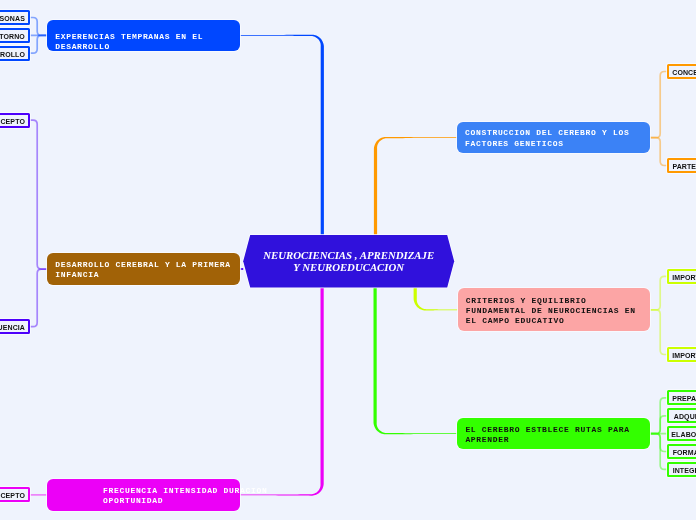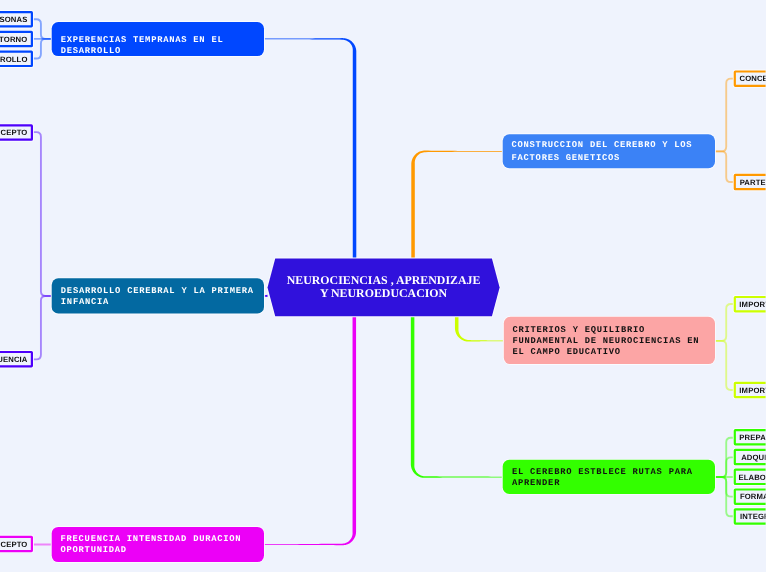--- a/index.html
+++ b/index.html
@@ -19,21 +19,21 @@
   .leaf{position:absolute;box-sizing:border-box;background:#eff3fd;
         border-style:solid;border-width:2px;border-radius:1.5px;color:#111;
         font-family:"Liberation Sans",sans-serif;font-weight:bold;
         font-size:7px;line-height:7px;display:flex;align-items:center;
         justify-content:center;white-space:pre;letter-spacing:0.1px;
         padding:0 3.5px;box-shadow:0 0 0 0.8px #fafbff;}
   .leaf span{position:relative;top:1px;}
   #center{position:absolute;font-family:"Liberation Serif",serif;
           font-weight:bold;font-size:10.8px;line-height:12.6px;
           text-align:center;display:flex;align-items:center;
-          justify-content:center;white-space:pre;}
+          justify-content:center;white-space:pre;font-style:italic;}
 </style>
 </head>
 <body style="background: rgb(239, 243, 253);">
 
 <div id="stage" style="background: rgb(239, 243, 253);">
     <svg id="wires" width="696" height="520">
       <path d="M240 35.7L242.74 35.7L245.48 35.7L248.23 35.7L250.97 35.7L253.71 35.71L256.45 35.71L259.2 35.72L261.94 35.72L264.68 35.73L267.42 35.74L270.17 35.74L272.91 35.75L275.65 35.77L278.39 35.78L281.13 35.79L283.88 35.81L286.62 35.83L289.36 35.85L292.1 35.87L294.85 35.89L297.59 35.91L300.33 35.94L303.07 35.96L305.82 35.99L308.56 36.02L311.29 36.05L312.19 36.12L313.08 36.28L313.94 36.5L314.77 36.81L315.57 37.18L316.34 37.63L317.05 38.14L317.72 38.7L318.32 39.33L318.87 40L319.35 40.71L319.77 41.46L320.11 42.24L320.38 43.05L320.57 43.87L320.69 44.69L320.74 45.52L320.71 46.36L320.7 53.64L320.7 60.94L320.7 68.23L320.7 75.53L320.7 82.82L320.7 90.12L320.7 97.41L320.7 104.7L320.7 112L320.7 119.29L320.7 126.59L320.7 133.88L320.7 141.18L320.7 148.47L320.7 155.76L320.7 163.06L320.7 170.35L320.7 177.65L320.7 184.94L320.7 192.23L320.7 199.53L320.7 206.82L320.7 214.12L320.7 221.41L320.7 228.71L320.7 236L323.9 236L323.9 228.71L323.9 221.41L323.9 214.12L323.9 206.82L323.9 199.53L323.9 192.23L323.9 184.94L323.9 177.65L323.9 170.35L323.9 163.06L323.9 155.76L323.9 148.47L323.9 141.18L323.9 133.88L323.9 126.59L323.9 119.29L323.9 112L323.9 104.7L323.9 97.41L323.9 90.12L323.9 82.82L323.9 75.53L323.9 68.23L323.9 60.94L323.9 53.64L323.89 46.34L323.78 45.26L323.57 44.19L323.28 43.14L322.89 42.13L322.43 41.16L321.89 40.24L321.27 39.37L320.58 38.56L319.83 37.82L319.03 37.14L318.17 36.54L317.26 36.02L316.32 35.58L315.35 35.22L314.36 34.95L313.34 34.76L312.32 34.66L311.31 34.65L308.56 34.68L305.82 34.71L303.07 34.74L300.33 34.76L297.59 34.79L294.85 34.81L292.1 34.83L289.36 34.85L286.62 34.87L283.88 34.89L281.13 34.91L278.39 34.92L275.65 34.93L272.91 34.95L270.17 34.96L267.42 34.96L264.68 34.97L261.94 34.98L259.2 34.98L256.45 34.99L253.71 34.99L250.97 35L248.23 35L245.48 35L242.74 35L240 35Z" fill="#0047ff"></path>
       <path d="M47.2 35.35 H41.4 Q37.2 35.35 37.2 31.15 V21.7 Q37.2 17.5 33 17.5 H30" stroke="#0047ff" stroke-width="1.7" fill="none" stroke-linecap="round" opacity="0.45"></path>
       <path d="M47.2 35.35 H30" stroke="#0047ff" stroke-width="1.7" fill="none" stroke-linecap="round" opacity="0.45"></path>
       <path d="M47.2 35.35 H41.4 Q37.2 35.35 37.2 39.55 V49 Q37.2 53.2 33 53.2 H30" stroke="#0047ff" stroke-width="1.7" fill="none" stroke-linecap="round" opacity="0.45"></path>
@@ -56,25 +56,25 @@
       <path d="M649.8 433.65 H656 Q660.2 433.65 660.2 437.85 V465.15 Q660.2 469.35 664.4 469.35 H667.2" stroke="#33ff00" stroke-width="1.7" fill="none" stroke-linecap="round" opacity="0.45"></path>
       <path d="M250.2 235 H447.2 L454.2 261.25 L447.2 287.5 H250.2 L243.2 261.25 Z" fill="#3011dc" stroke="#fafbff" stroke-width="1.6" stroke-linejoin="round" paint-order="stroke"></path>
     </svg>
     <div id="center" style="left: 243.2px; top: 235px; width: 211px; height: 52.5px; color: rgb(255, 255, 255);"><span>NEUROCIENCIAS , APRENDIZAJE
 Y NEUROEDUCACION</span></div>
     <div class="node" style="left: 47.2px; top: 19.6px; width: 192.8px; height: 31.5px; background: rgb(0, 71, 255); color: rgb(255, 255, 255); align-items: flex-end;"><span class="tx">EXPERENCIAS TEMPRANAS EN EL
 DESARROLLO</span></div>
     <div class="leaf" style="left: -20.3px; top: 10px; width: 50.3px; height: 15px; border-color: rgb(0, 71, 255);"><span>PERSONAS</span></div>
     <div class="leaf" style="left: -15.9px; top: 27.85px; width: 45.9px; height: 15px; border-color: rgb(0, 71, 255);"><span>ENTORNO</span></div>
     <div class="leaf" style="left: -30px; top: 45.7px; width: 60px; height: 15px; border-color: rgb(0, 71, 255);"><span>DESARROLLO</span></div>
-    <div class="node" style="left: 47.3px; top: 253.2px; width: 192.4px; height: 31.7px; background: #0369a1; color: rgb(255, 255, 255);"><span class="tx">DESARROLLO CEREBRAL Y LA PRIMERA
+    <div class="node" style="left: 47.3px; top: 253.2px; width: 192.4px; height: 31.7px; background: #a16207; color: rgb(255, 255, 255);"><span class="tx">DESARROLLO CEREBRAL Y LA PRIMERA
 INFANCIA</span></div>
     <div class="leaf" style="left: -20.5px; top: 112.6px; width: 50.5px; height: 15px; border-color: rgb(77, 0, 251);"><span>CONCEPTO</span></div>
     <div class="leaf" style="left: -23.4px; top: 319.2px; width: 53.4px; height: 15px; border-color: rgb(77, 0, 251);"><span>INFLUENCIA</span></div>
-    <div class="node" style="left: 47px; top: 479.1px; width: 192.9px; height: 31.7px; background: rgb(236, 0, 247); color: rgb(255, 255, 255);"><span class="tx">FRECUENCIA INTENSIDAD DURACION
+    <div class="node" style="left: 47px; top: 479.1px; width: 192.9px; height: 31.7px; background: rgb(236, 0, 247); color: rgb(255, 255, 255); padding-left: 48px;"><span class="tx">FRECUENCIA INTENSIDAD DURACION
 OPORTUNIDAD</span></div>
     <div class="leaf" style="left: -20.5px; top: 487.45px; width: 50.5px; height: 15px; border-color: rgb(236, 0, 247);"><span>CONCEPTO</span></div>
     <div class="node" style="left: 457px; top: 121.7px; width: 192.8px; height: 31.8px; background: #3b82f6; color: rgb(255, 255, 255);"><span class="tx">CONSTRUCCION DEL CEREBRO Y LOS
 FACTORES GENETICOS</span></div>
     <div class="leaf" style="left: 667.2px; top: 64px; width: 50.5px; height: 15px; border-color: rgb(255, 153, 0);"><span>CONCEPTO</span></div>
     <div class="leaf" style="left: 667.2px; top: 158px; width: 38.9px; height: 15px; border-color: rgb(255, 153, 0);"><span>PARTES</span></div>
     <div class="node" style="left: 457.8px; top: 288.2px; width: 191.8px; height: 43.3px; background: #fca5a5; color: rgb(17, 17, 17);"><span class="tx">CRITERIOS Y EQUILIBRIO
 FUNDAMENTAL DE NEUROCIENCIAS EN
 EL CAMPO EDUCATIVO</span></div>
     <div class="leaf" style="left: 667.2px; top: 268.9px; width: 59.9px; height: 15px; border-color: rgb(204, 255, 0);"><span>IMPORTANCIA</span></div>

